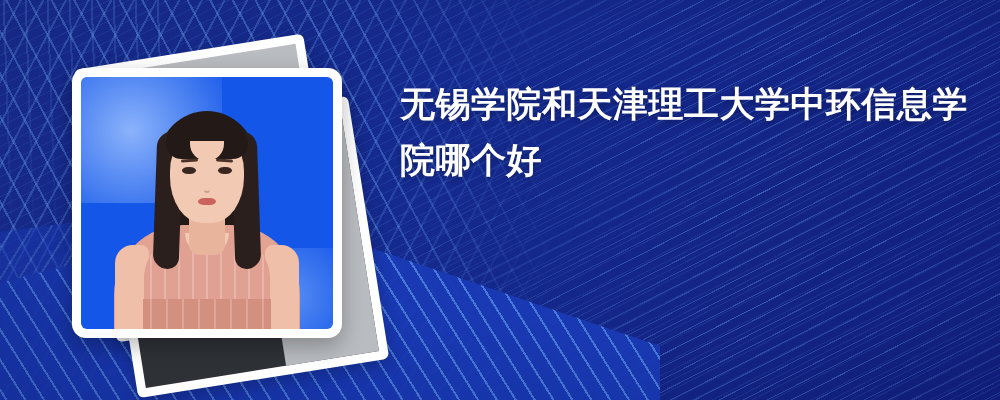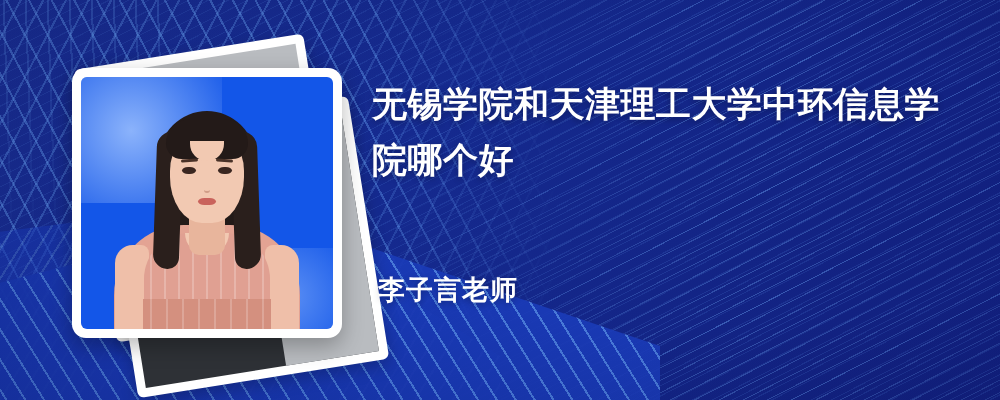--- a/index.html
+++ b/index.html
@@ -352,21 +352,21 @@
     background-image: repeating-linear-gradient(
       90deg,
       rgba(255,255,255,0) 0px, rgba(255,255,255,0) 7px,
       rgba(255,255,255,.20) 7px, rgba(255,255,255,.20) 9px,
       rgba(255,255,255,0) 9px, rgba(255,255,255,0) 16px);
   }
 
   
   .text-col {
     position: absolute;
-    left: 372px;
+    left: 400px;
     top: 0;
     width: 590px;
     height: 400px;
   }
   .headline {
     position: absolute;
     top: 76px;
     left: 0;
     width: 580px;
     color: #ffffff;
@@ -440,16 +440,15 @@
           <div class="eye r"></div>
           <div class="nose"></div>
           <div class="mouth"></div>
         </div>
       </div>
     </div>
   </div>
 
   <div class="text-col">
     <div class="headline">无锡学院和天津理工大学中环信息学院哪个好</div>
-    <div class="author-name">李子言老师</div>
   </div>
 
 </div>
 
 </body></html>

